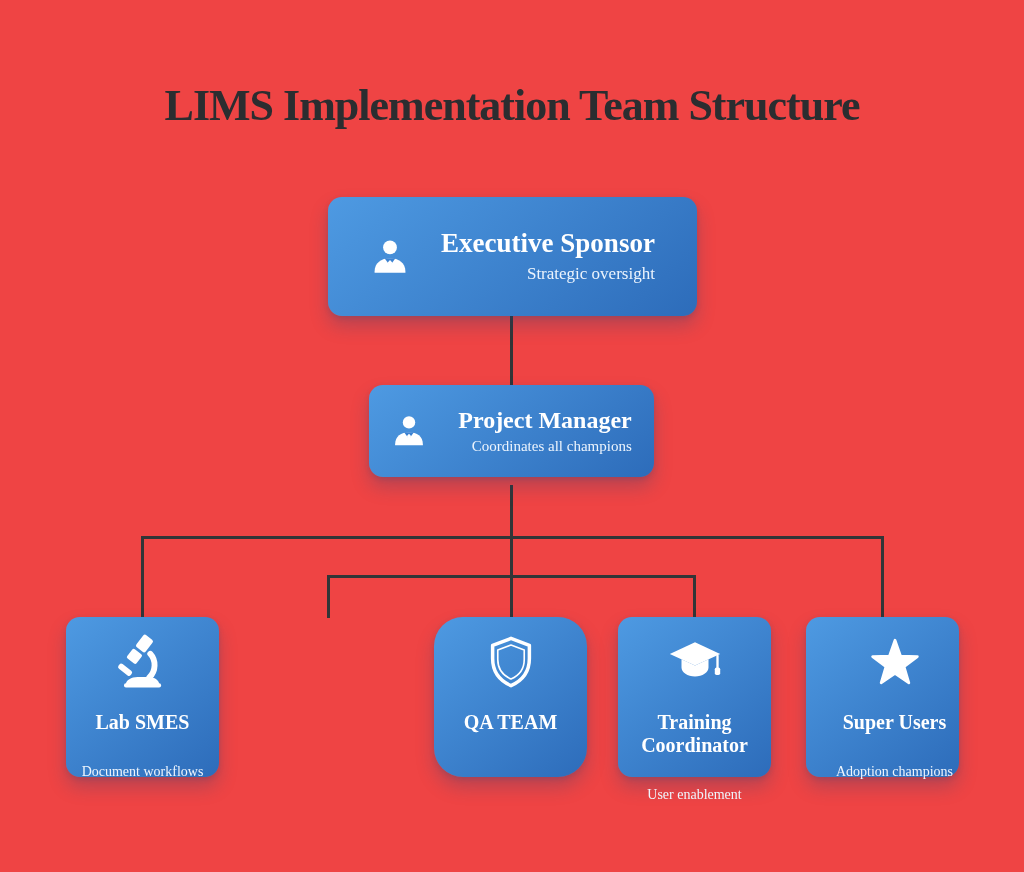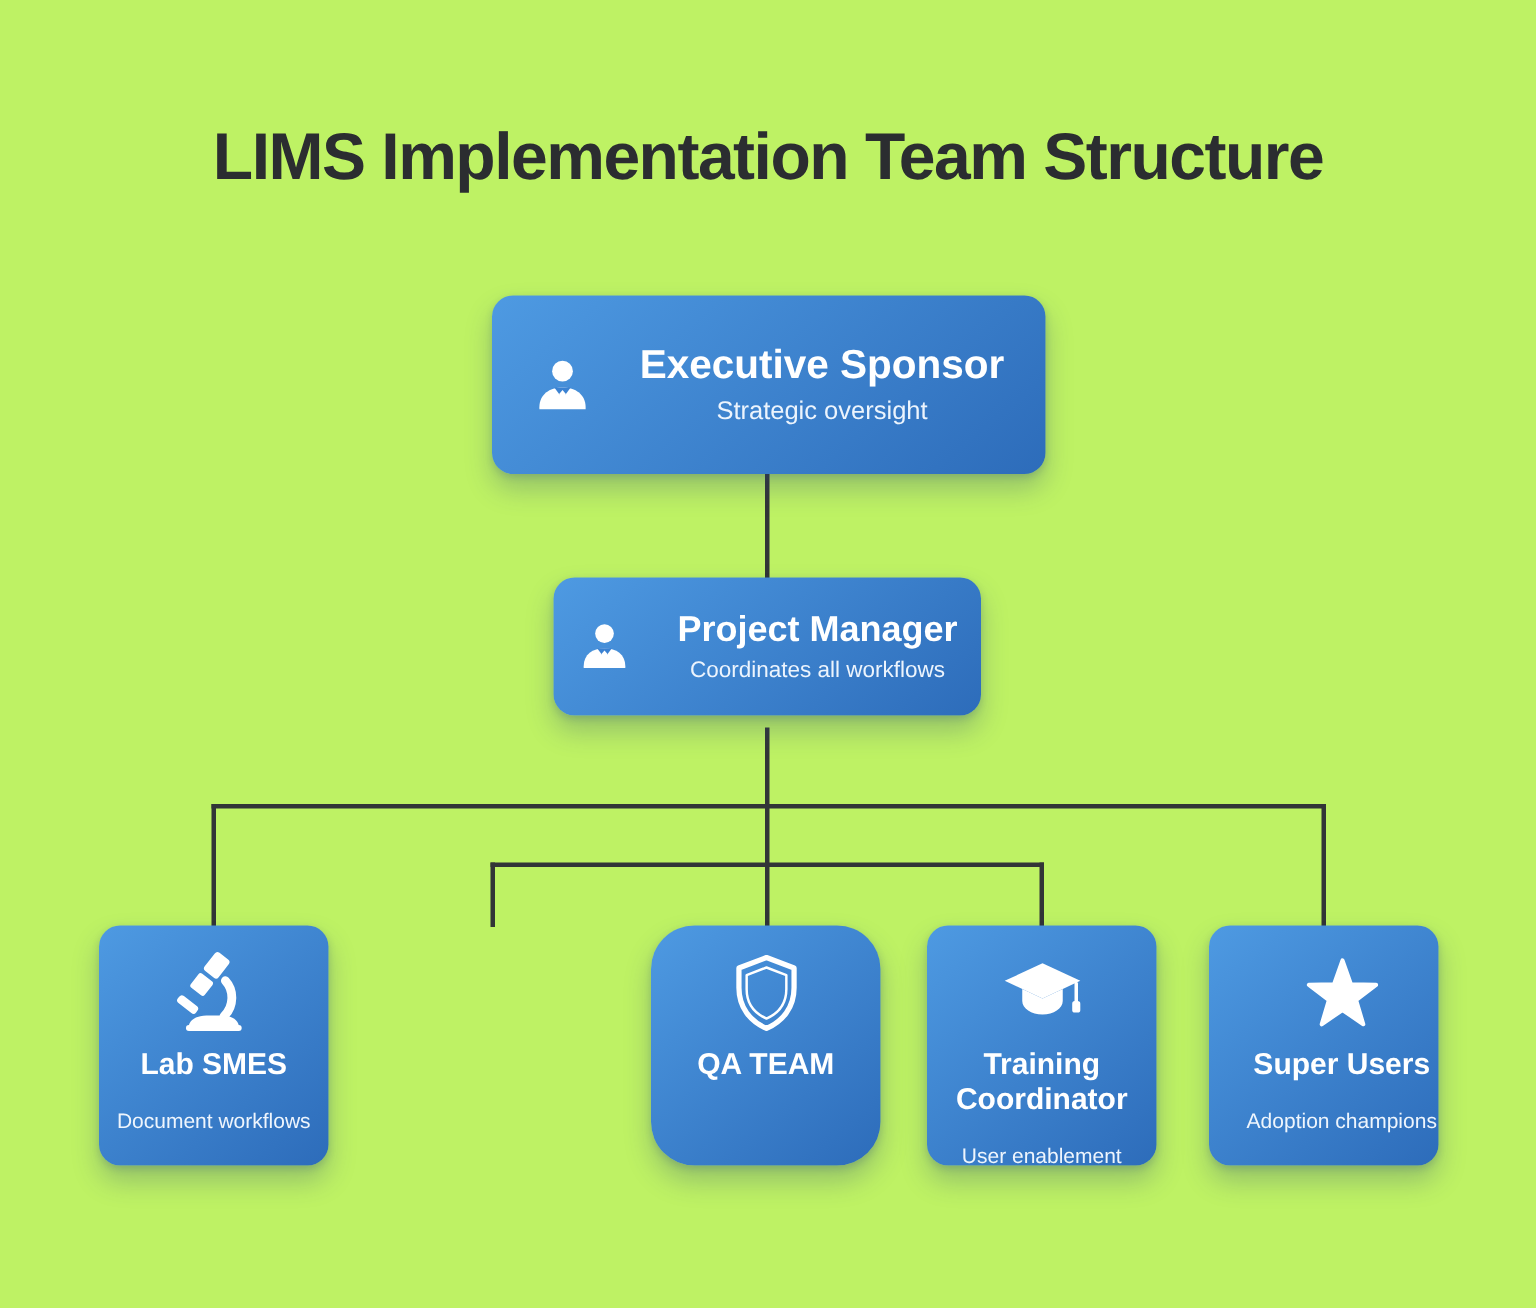--- a/index.html
+++ b/index.html
@@ -1,32 +1,32 @@
 <!DOCTYPE html>
 <html><head>
 <meta charset="utf-8">
 <style>
   html,body{margin:0;padding:0;background:#ffffff;}
   .canvas{
     position:relative;width:1024px;height:872px;overflow:hidden;
-    background:#bef264;font-family:Liberation Sans, sans-serif;
+    background:#ef4444;font-family:Liberation Serif, serif;
   }
   .page-title{
     position:absolute;top:80px;left:0;width:100%;text-align:center;
     font-size:44px;font-weight:bold;letter-spacing:-1px;color:#2b2d30;margin:0;
   }
   
   .node{
     position:absolute;box-sizing:border-box;color:#fff;
     background:linear-gradient(140deg,#4e9ae2 0%,#2d6cba 100%);
     border-radius:14px;
     box-shadow:0 10px 18px rgba(40,70,120,.28),0 2px 5px rgba(40,70,120,.18);
-    display:flex;align-items:center;justify-content:center;text-align:center;
+    display:flex;align-items:center;justify-content:center;text-align:center;gap:12px;
   }
-  .node-wide{flex-direction:row;gap:31px;}
+  .node-wide{flex-direction:row;gap:31px;text-align:right;}
   .exec{left:328px;top:197px;width:369px;height:119px;}
   .pm  {left:369px;top:385px;width:285px;height:92px;}
   .exec .t{font-size:27px;font-weight:bold;line-height:1.1;}
   .exec .s{font-size:17px;margin-top:5px;color:#ecf4fd;}
   .pm .t{font-size:24px;font-weight:bold;line-height:1.1;}
   .pm .s{font-size:15px;margin-top:4px;color:#ecf4fd;}
   .team{
     flex-direction:column;justify-content:flex-start;
     top:617px;width:153px;height:160px;padding-top:13px;
   }
@@ -90,21 +90,21 @@
     <span class="ic">
       <svg width="36" height="40" viewBox="0 0 48 48">
         <circle cx="24" cy="12.5" r="8.3" fill="#fff"></circle>
         <path d="M5.5 41.5 C5.5 31 13.5 25.5 24 25.5 C34.5 25.5 42.5 31 42.5 41.5 L42.5 43 L5.5 43 Z" fill="#fff"></path>
         <path d="M17.5 25.5 L24 34.5 L30.5 25.5 Z" fill="#3b82d2"></path>
         <path d="M24 27.5 L21.3 30.7 L24 40.5 L26.7 30.7 Z" fill="#fff"></path>
       </svg>
     </span>
     <span class="txt">
       <div class="t">Project Manager</div>
-      <div class="s">Coordinates all workflows</div>
+      <div class="s">Coordinates all champions</div>
     </span>
   </div>
 
   <div class="node team team-lab">
     <span class="ic">
       <svg width="58" height="58" viewBox="0 0 64 64">
         <g fill="#fff">
           <g transform="rotate(38 28 18)">
             <rect x="22" y="1" width="13" height="17" rx="2.5"></rect>
             <rect x="22" y="21" width="13" height="13" rx="2"></rect>

